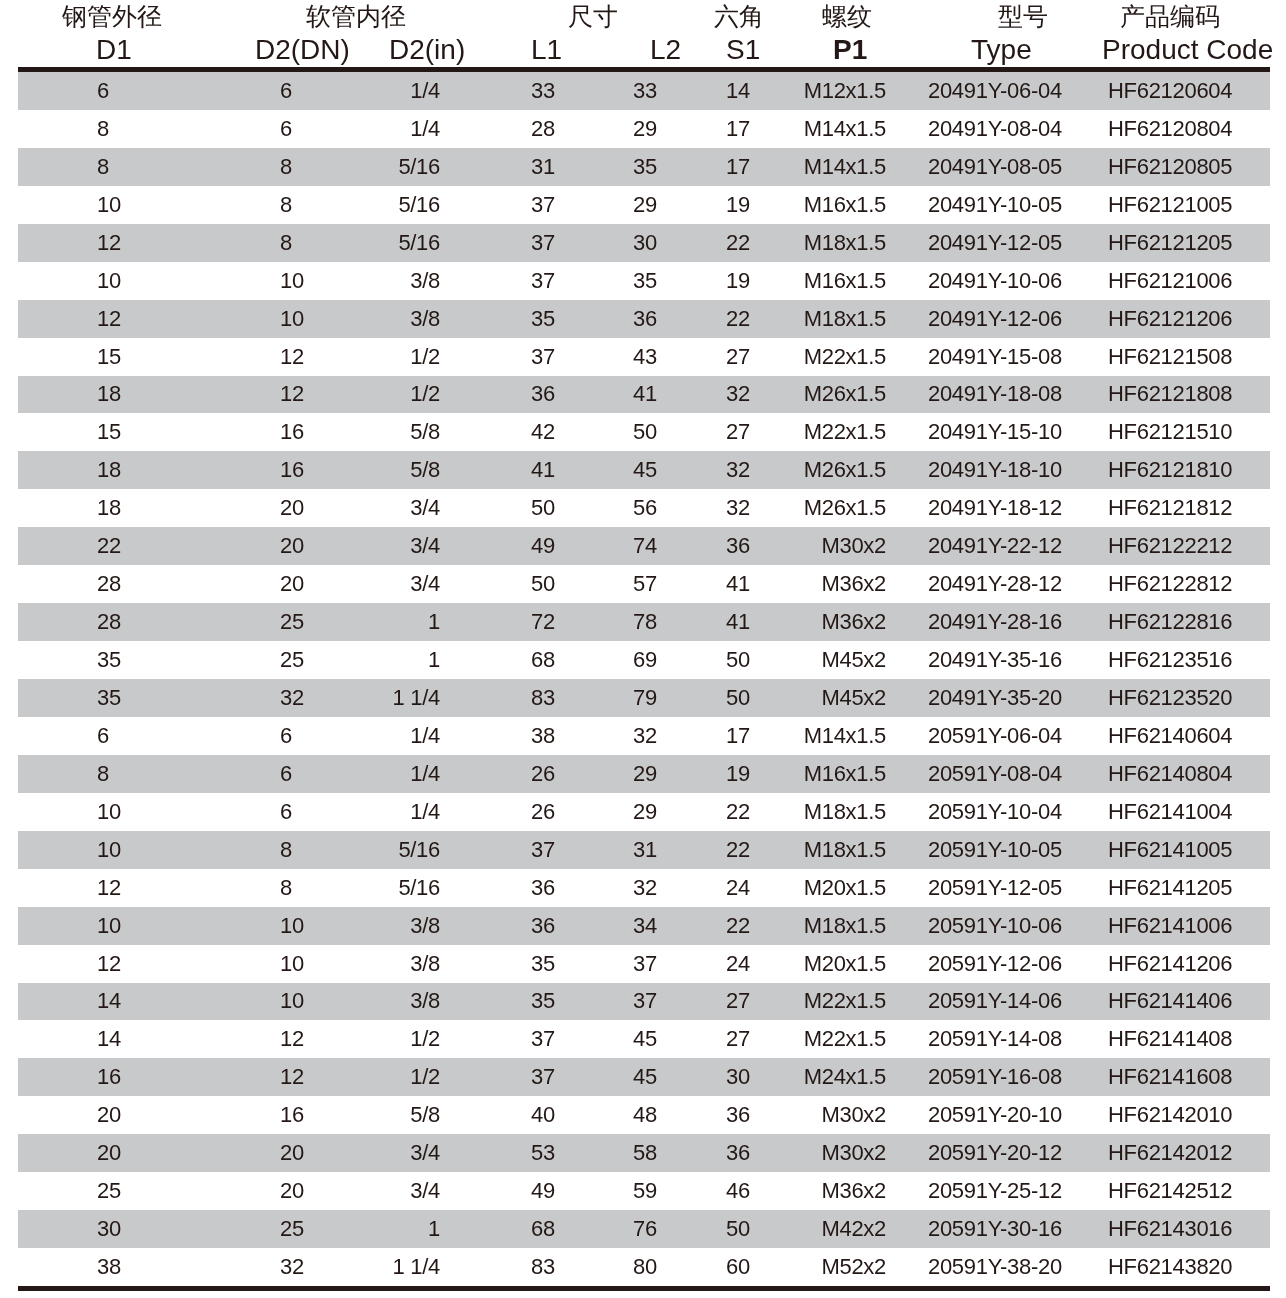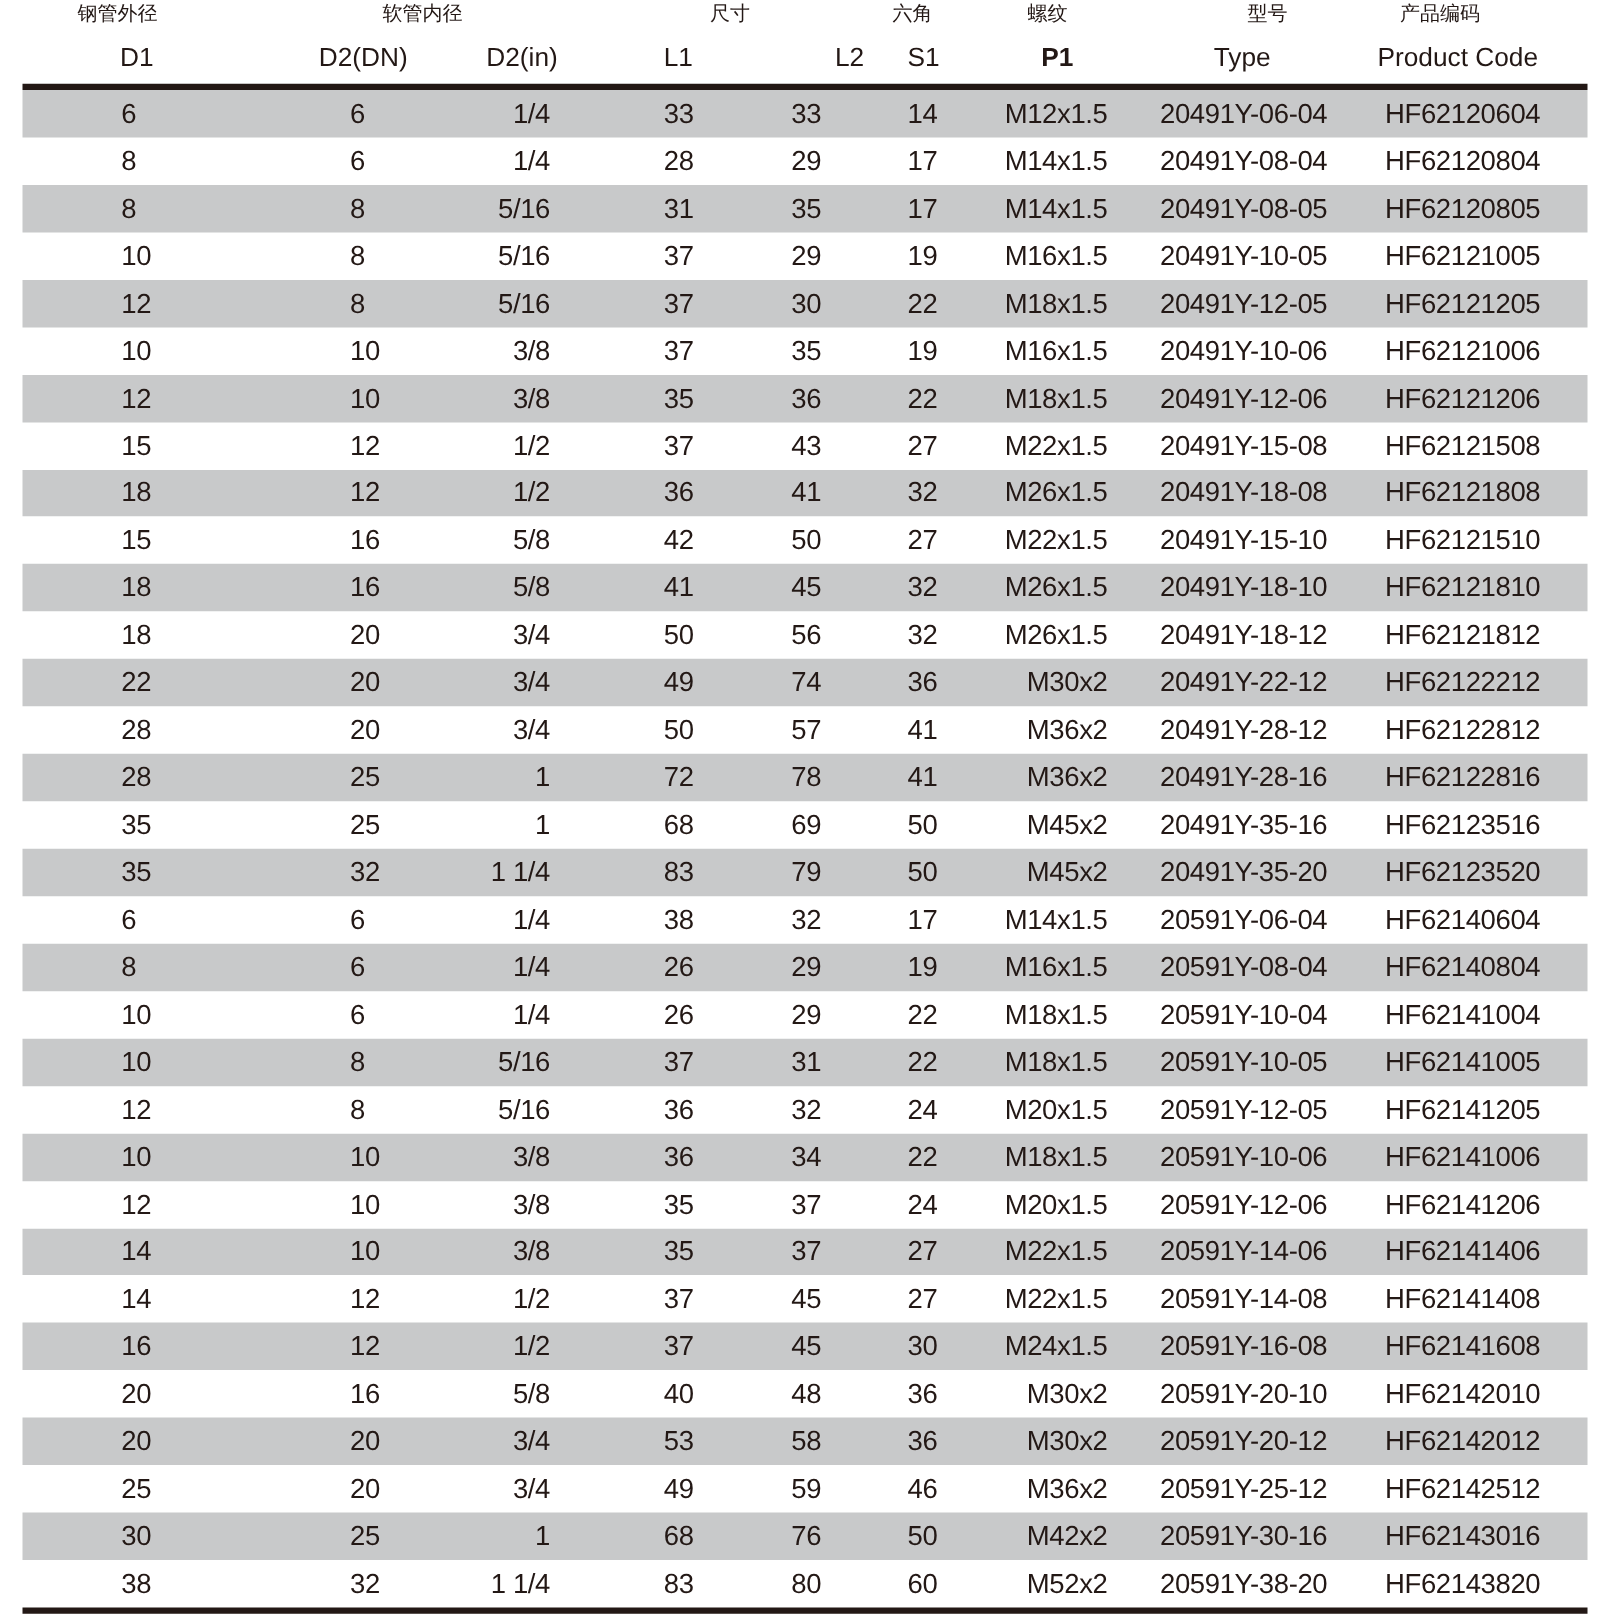--- a/index.html
+++ b/index.html
@@ -1,20 +1,20 @@
 <!DOCTYPE html>
 <html><head>
 <meta charset="utf-8">
 <style>
   html, body { margin:0; padding:0; background:#ffffff; }
   body { width:1286px; height:1298px; position:relative; overflow:hidden;
          font-family:"Liberation Sans","DejaVu Sans",sans-serif; color:#231815; }
   .hdr { position:absolute; font-size:22px; white-space:nowrap; line-height:1; }
-  .hdr.zh { top:4px; font-size:16px; }
-  .hdr.en { top:36px; font-size:21px; }
+  .hdr.zh { top:4px; font-size:25px; }
+  .hdr.en { top:36px; font-size:28px; }
   .rule { position:absolute; left:18px; width:1252px; height:5px; background:#231815; }
   #rows { position:absolute; left:18px; top:72px; width:1252px; }
   .row { position:relative; height:37.95px; }
   .row.alt { background:#c8c9ca; }
   .cell { position:absolute; top:0; height:100%; display:flex; align-items:center;
           font-size:22px; white-space:nowrap; letter-spacing:-0.3px; }
   .c-d1   { left:79px; }
   .c-dn   { left:262px; }
   .c-in   { left:330px; width:92px; justify-content:flex-end; }
   .c-l1   { left:513px; }
@@ -32,21 +32,21 @@
 <div class="hdr zh" style="left:568px;">尺寸</div>
 <div class="hdr zh" style="left:714px;">六角</div>
 <div class="hdr zh" style="left:822px;text-align:right;">螺纹</div>
 <div class="hdr zh" style="left:970px;margin-left:28px;">型号</div>
 <div class="hdr zh" style="left:1120px;">产品编码</div>
 
 <div class="hdr en" style="left:96px;">D1</div>
 <div class="hdr en" style="left:255px;">D2(DN)</div>
 <div class="hdr en" style="left:389px;">D2(in)</div>
 <div class="hdr en" style="left:531px;">L1</div>
-<div class="hdr en" style="left:668px;">L2</div>
+<div class="hdr en" style="left:650px;">L2</div>
 <div class="hdr en" style="left:726px;">S1</div>
 <div class="hdr en" style="left:833px;font-weight:bold;">P1</div>
 <div class="hdr en" style="left:971px;">Type</div>
 <div class="hdr en" style="left:1102px;">Product Code</div>
 
 <div class="rule" style="top:67px;"></div>
 
 <div id="rows">
     <div class="row alt">
       <div class="cell c-d1">6</div>

